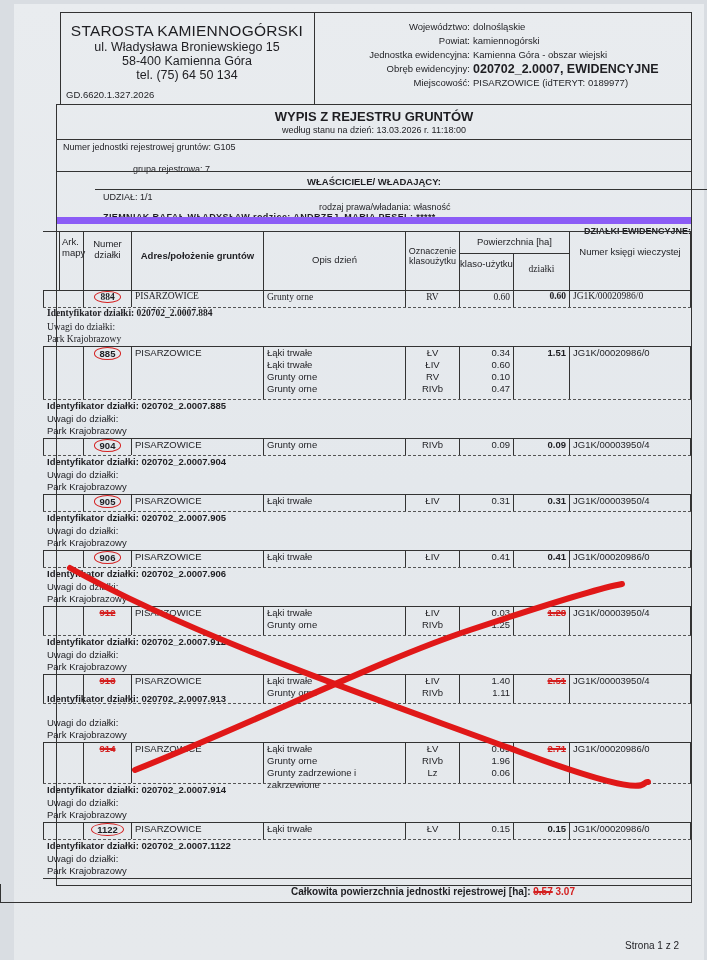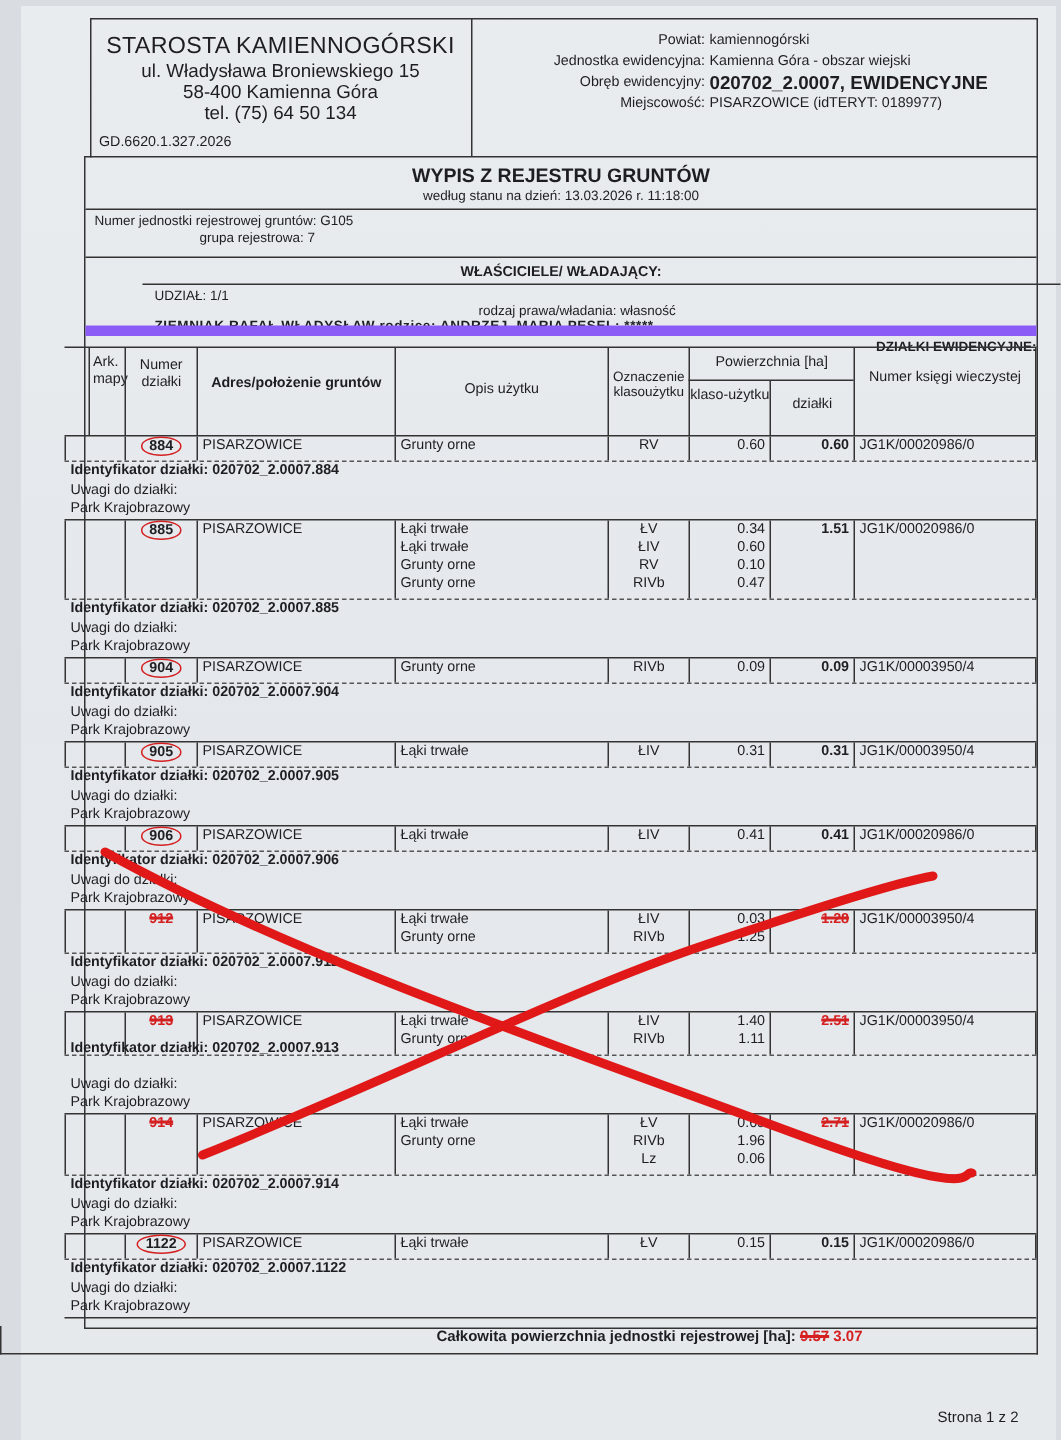--- a/index.html
+++ b/index.html
@@ -30,21 +30,21 @@
     .hdr-right .k { width:152px; text-align:right; padding-right:3px; }
     .hdr-right .v.big { font-weight:bold; font-size:12.5px; }
     .main {
       position:absolute; left:56px; top:104px; width:634px; height:780px;
       border:1px solid #333;
     }
     .title { text-align:center; font-weight:bold; font-size:13px; margin-top:4px; }
     .subtitle { text-align:center; font-size:9px; margin-top:1px; }
     .unit { position:absolute; left:0; top:34px; width:634px; height:32px; border-top:1px solid #333; font-size:9px; }
     .unit .l1 { margin-left:6px; margin-top:2px; }
-    .unit .l2 { margin-left:76px; margin-top:1px; }
+    .unit .l2 { margin-left:76px; margin-top:12px; }
     .owners-h { position:absolute; left:0; top:66px; width:634px; height:16px; border-top:1px solid #333; text-align:center; font-weight:bold; font-size:9.5px; line-height:20px; }
     .owners { position:absolute; left:0; top:84px; width:634px; font-size:9px; border-top:1px solid #333;margin-left:38px; }
     .owners .l1 { margin-left:8px; margin-top:2px; }
     .owners .right { position:absolute; left:224px; top:12px; }
     .owners .l2 { position:absolute; left:8px; top:22px; font-weight:bold; letter-spacing:0.4px; white-space:nowrap; }
     .parcels-h { position:absolute; left:0; top:112px; width:634px; border-top:7px solid #8b5cf6; text-align:right; font-weight:bold; font-size:9px; line-height:14px; }
     .tbl { position:absolute; left:-14px; top:126px; width:648px; border-top:1px solid #333; }
     .thead { position:relative; height:58px; font-size:9.5px; border-bottom:1px solid #333; }
     .th { position:absolute; top:0; height:58px; border-left:1px solid #333; box-sizing:border-box; text-align:center; }
     .p-row { position:relative; font-size:9.5px; }
@@ -70,20 +70,24 @@
 <div class="frame"></div>
 <div class="hdr-left">
   <div class="org">STAROSTA KAMIENNOGÓRSKI</div>
   <div class="addr">ul. Władysława Broniewskiego 15</div>
   <div class="addr">58-400 Kamienna Góra</div>
   <div class="addr">tel. (75) 64 50 134</div>
   <div class="sig">GD.6620.1.327.2026</div>
 </div>
 <div class="hdr-right">
   <div class="row">
+      <span class="k">Województwo:</span>
+      <span class="v">dolnośląskie</span>
+    </div>
+  <div class="row">
       <span class="k">Powiat:</span>
       <span class="v">kamiennogórski</span>
     </div>
   <div class="row">
       <span class="k">Jednostka ewidencyjna:</span>
       <span class="v">Kamienna Góra - obszar wiejski</span>
     </div>
   <div class="row">
       <span class="k">Obręb ewidencyjny:</span>
       <span class="v big">020702_2.0007, EWIDENCYJNE</span>
@@ -107,29 +111,29 @@
     <div class="right">rodzaj prawa/władania: własność</div>
     <div class="l2">ZIEMNIAK RAFAŁ WŁADYSŁAW rodzice: ANDRZEJ, MARIA PESEL: *****</div>
   </div>
   <div class="parcels-h">DZIAŁKI EWIDENCYJNE:</div>
 
   <div class="tbl">
     <div class="thead">
       <div class="th" style="left:16px;width:40px;text-align:left;padding:4px 2px;">Ark. mapy</div>
       <div class="th" style="left:40px;width:48px;padding-top:6px;">Numer działki</div>
       <div class="th" style="left:88px;width:132px;padding-top:18px;font-weight:bold;">Adres/położenie gruntów</div>
-      <div class="th" style="left:220px;width:142px;padding-top:22px;">Opis użytku</div>
+      <div class="th" style="left:220px;width:142px;padding-top:22px;">Opis dzień</div>
       <div class="th" style="left:362px;width:54px;padding-top:14px;font-size:9px;">Oznaczenie klasoużytku</div>
       <div class="th" style="left:416px;width:110px;height:22px;padding-top:4px;border-bottom:1px solid #333;">Powierzchnia [ha]</div>
       <div class="th" style="left:416px;top:22px;height:36px;width:54px;padding-top:4px;">klaso-użytku</div>
-      <div class="th" style="left:470px;top:22px;height:36px;width:56px;padding-top:10px;">działki</div>
+      <div class="th" style="left:470px;top:22px;height:36px;width:56px;padding-top:10px;font-family:Liberation Serif, serif;">działki</div>
       <div class="th" style="left:526px;width:122px;padding-top:14px;border-right:1px solid #333;">Numer księgi wieczystej</div>
     </div>
     <div id="rows">
-        <div class="p-row" style="height: 56px;">
+        <div class="p-row" style="height: 56px; font-family: Liberation Serif, serif;">
           <div class="cell" style="left: 0px; width: 40px; height: 16px;"></div>
           <div class="cell num" style="left: 40px; width: 48px; height: 16px;"><span class="circled">884</span></div>
           <div class="cell" style="left: 88px; width: 132px; height: 16px; padding-left: 3px;">PISARZOWICE</div>
           <div class="cell" style="left: 220px; width: 142px; height: 16px; padding-left: 3px; line-height: 12px;">
             <div>Grunty orne</div>
           </div>
           <div class="cell" style="left: 362px; width: 54px; height: 16px; text-align: center; line-height: 12px;">
             <div>RV</div>
           </div>
           <div class="cell" style="left: 416px; width: 54px; height: 16px; text-align: right; padding-right: 3px; line-height: 12px;">
@@ -298,20 +302,21 @@
           </div>
           <div class="solid" style="top: 67px;"></div>
         </div>
         <div class="p-row" style="height: 80px;">
           <div class="cell" style="left: 0px; width: 40px; height: 40px;"></div>
           <div class="cell num" style="left: 40px; width: 48px; height: 40px;"><span class="struck">914</span></div>
           <div class="cell" style="left: 88px; width: 132px; height: 40px; padding-left: 3px;">PISARZOWICE</div>
           <div class="cell" style="left: 220px; width: 142px; height: 40px; padding-left: 3px; line-height: 12px;">
             <div>Łąki trwałe</div>
             <div>Grunty orne</div>
+            <div>Grunty zadrzewione i zakrzewione</div>
           </div>
           <div class="cell" style="left: 362px; width: 54px; height: 40px; text-align: center; line-height: 12px;">
             <div>ŁV</div>
             <div>RIVb</div>
             <div>Lz</div>
           </div>
           <div class="cell" style="left: 416px; width: 54px; height: 40px; text-align: right; padding-right: 3px; line-height: 12px;">
             <div>0.69</div>
             <div>1.96</div>
             <div>0.06</div>

